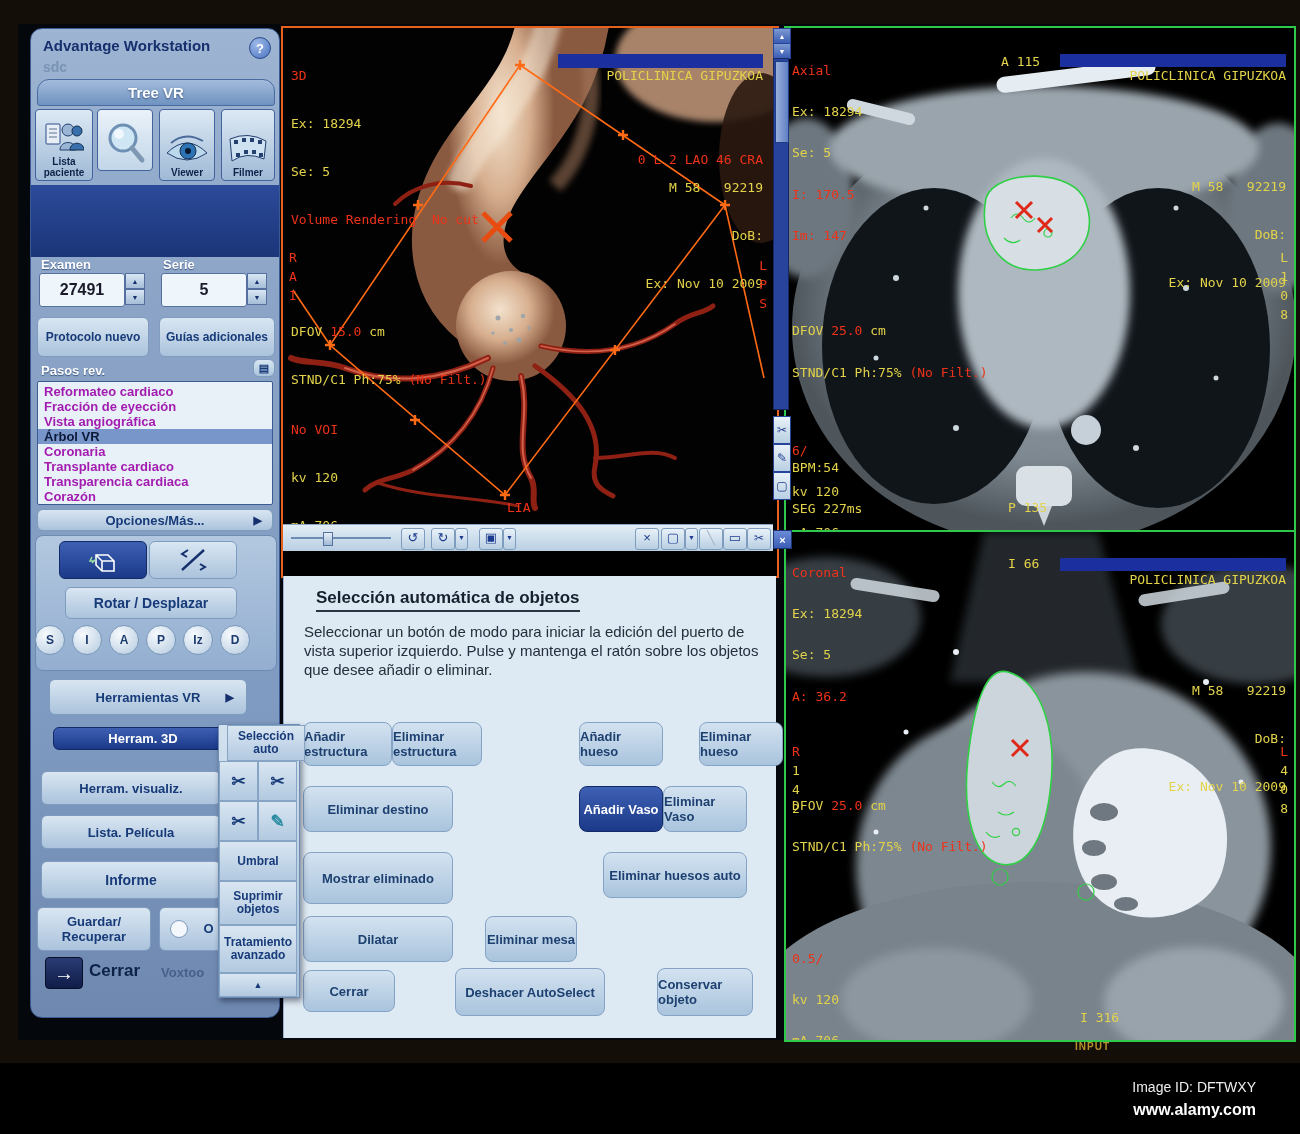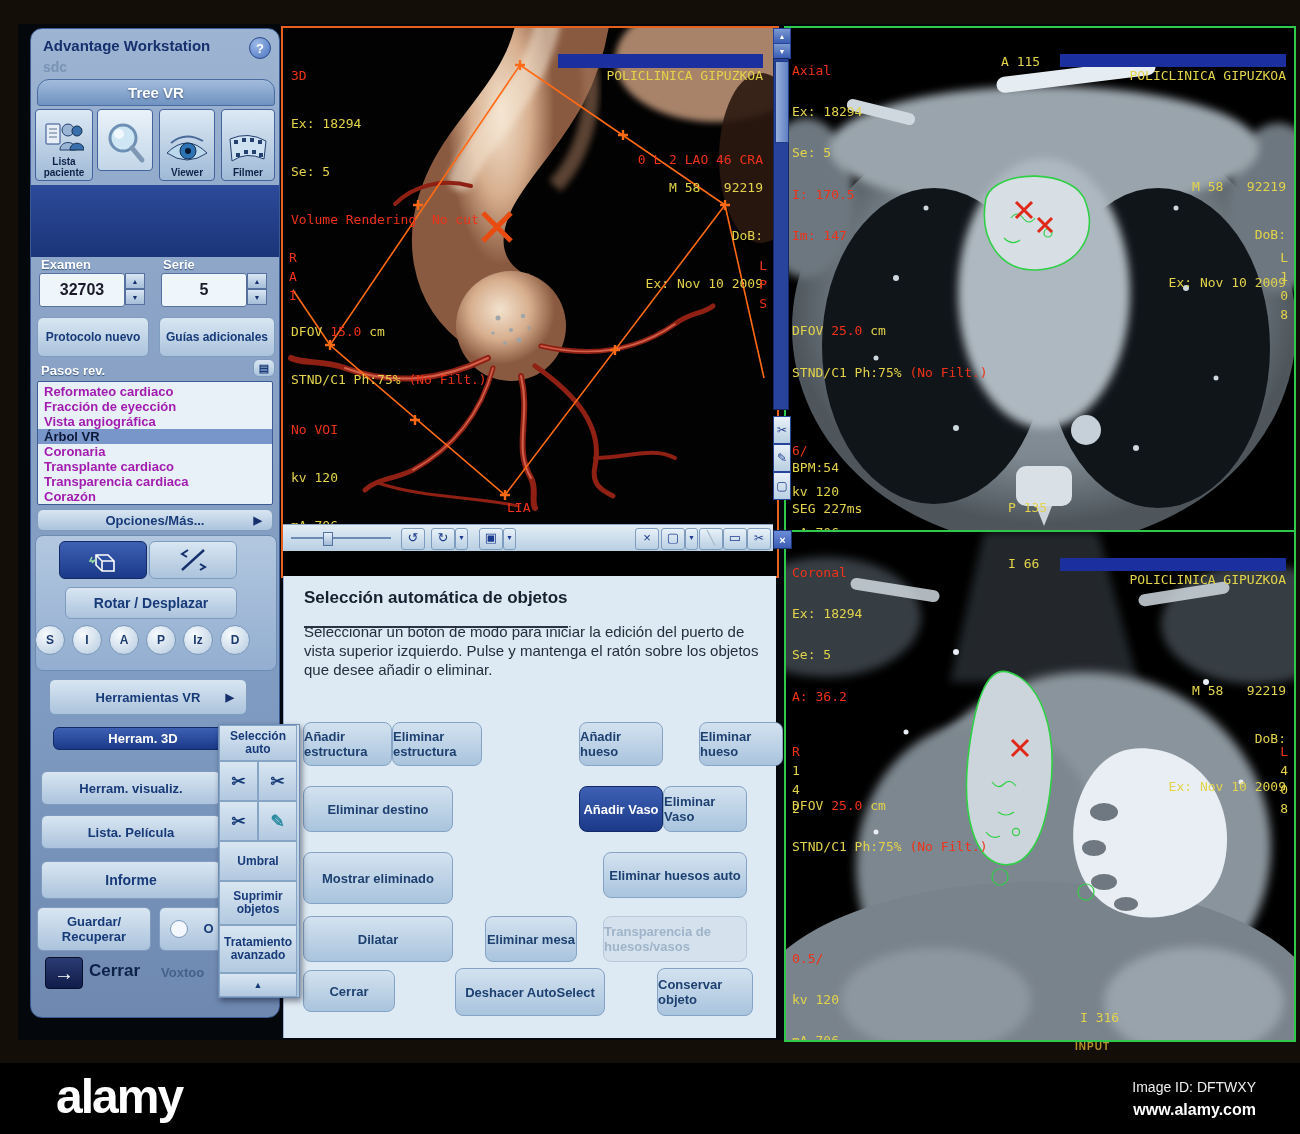--- a/index.html
+++ b/index.html
@@ -27,21 +27,21 @@
   .arrowglyph{font-size:11px;color:#16306e;}
   
   .flyout{left:200px;top:700px;width:80px;height:272px;background:linear-gradient(180deg,#d3e1ef,#a9c2da);border:1px solid #6d8cb4;z-index:40;box-shadow:2px 3px 6px rgba(0,0,20,.45);}
   .fcell{border:1px solid #86a4c4;box-sizing:border-box;display:flex;align-items:center;justify-content:center;font-weight:bold;color:#173a78;text-align:center;background:linear-gradient(180deg,#d9e6f2,#b2c9e0);}
   
   .vrframe{left:263px;top:2px;width:494px;height:548px;border:2px solid #e8611c;background:#000;z-index:5;}
   .vrview{left:0;top:0;width:490px;height:496px;background:#020202;overflow:hidden;}
   .vrtools{left:0;top:496px;width:490px;height:26px;background:linear-gradient(180deg,#e2edf6,#b9cfe2);border-top:1px solid #8aa6c4;}
   .tbtn{position:absolute;top:3px;width:22px;height:20px;border:1px solid #7e9cbe;border-radius:3px;background:linear-gradient(180deg,#e8f1f8,#b9cfe2);color:#1d3b8e;font-size:13px;line-height:18px;text-align:center;}
   .dialog{left:265px;top:552px;width:492px;height:462px;background:#dde9f3;z-index:10;border-left:1px solid #9ab2cc;}
-  .dtitle{left:20px;top:12px;font-size:17px;font-weight:bold;color:#16202e;border-bottom:2px solid #2a3442;padding-bottom:18px;}
+  .dtitle{left:32px;top:12px;font-size:17px;font-weight:bold;color:#16202e;border-bottom:2px solid #2a3442;padding-bottom:2px;}
   .dbody{left:20px;top:46px;width:458px;font-size:15px;line-height:19px;color:#242e3c;}
   .db{position:absolute;background:linear-gradient(180deg,#d3e2f0,#a9c4dd);border:1px solid #85a4c5;border-radius:8px;color:#1d4070;font-weight:bold;font-size:13px;line-height:15px;display:flex;align-items:center;justify-content:center;text-align:left;box-sizing:border-box;}
   .db.dis{color:#9fb4c9;background:#d5e2ee;border-color:#b7c9db;}
   
   .vstrip{left:755px;top:4px;width:17px;height:526px;z-index:30;}
   .vs-cell{position:absolute;left:0;width:16px;border:1px solid #26449a;background:linear-gradient(180deg,#7d9ad0,#3a5cb4);color:#fff;font-size:7px;display:flex;align-items:center;justify-content:center;}
   .vs-track{position:absolute;left:0;top:30px;width:16px;height:352px;background:#27439c;border:1px solid #16285e;box-sizing:border-box;}
   .vs-thumb{position:absolute;left:1px;top:2px;width:12px;height:80px;background:linear-gradient(90deg,#9ab2dc,#5f7fc2);border:1px solid #203c86;}
   .xbtn{left:755px;top:506px;width:17px;height:17px;background:linear-gradient(180deg,#6c8cd8,#3a5cb4);border:1px solid #1c3472;color:#fff;font-size:11px;font-weight:bold;display:flex;align-items:center;justify-content:center;z-index:35;}
   
@@ -112,21 +112,21 @@
           <rect x="10" y="22" width="4" height="4" fill="#24406e"></rect>
           <rect x="18" y="19" width="4" height="4" fill="#24406e"></rect>
           <rect x="26" y="19" width="4" height="4" fill="#24406e"></rect>
           <rect x="33" y="22" width="4" height="4" fill="#24406e"></rect>
         </svg>
       <span>Filmer</span>
     </div>
 
     <div class="abs lbl" style="left:10px;top:228px;">Examen</div>
     <div class="abs lbl" style="left:132px;top:228px;">Serie</div>
-    <div class="abs field" style="left:8px;top:244px;width:84px;height:32px;">32703</div>
+    <div class="abs field" style="left:8px;top:244px;width:84px;height:32px;">27491</div>
     <div class="abs spin" style="left:94px;top:244px;height:32px;">
       <div>▲</div>
       <div>▼</div>
     </div>
     <div class="abs field" style="left:130px;top:244px;width:84px;height:32px;">5</div>
     <div class="abs spin" style="left:216px;top:244px;height:32px;">
       <div>▲</div>
       <div>▼</div>
     </div>
     <div class="abs b" style="left:6px;top:288px;width:112px;height:40px;font-size:12px;line-height:14px;">Protocolo nuevo</div>
@@ -183,21 +183,21 @@
     <div class="abs b" style="left:128px;top:878px;width:116px;height:44px;justify-content:flex-start;padding-left:10px;">
       <span style="width:16px;height:16px;border-radius:50%;background:#f4f8fc;border:1px solid #7b99bb;display:inline-block;"></span>
       <span style="width:40px;margin-left:10px;font-size:13px;line-height:14px;overflow:hidden;">O pa</span>
     </div>
     <div class="abs" style="left:14px;top:928px;width:36px;height:30px;background:linear-gradient(180deg,#2a3c74,#101c48);border:1px solid #060e2c;border-radius:4px;color:#fff;font-size:20px;font-weight:bold;display:flex;align-items:center;justify-content:center;">→</div>
     <div class="abs" style="left:58px;top:932px;font-size:17px;font-weight:bold;color:#0e2248;">Cerrar</div>
     <div class="abs" style="left:130px;top:936px;font-size:13px;font-weight:bold;color:#46608c;">Voxtoo</div>
   </aside>
 
   <div class="abs flyout">
-    <div class="fcell" style="position:absolute;left:0;top:0;width:78px;height:36px;font-size:12px;line-height:13px;">Selección auto</div>
+    <div class="fcell" style="position:absolute;left:8px;top:0;width:78px;height:36px;font-size:12px;line-height:13px;">Selección auto</div>
     <div class="fcell" style="position:absolute;left:0;top:36px;width:39px;height:40px;font-size:17px;">✂</div>
     <div class="fcell" style="position:absolute;left:39px;top:36px;width:39px;height:40px;font-size:17px;">✂</div>
     <div class="fcell" style="position:absolute;left:0;top:76px;width:39px;height:40px;font-size:17px;">✂</div>
     <div class="fcell" style="position:absolute;left:39px;top:76px;width:39px;height:40px;font-size:17px;color:#2a8ca0;">✎</div>
     <div class="fcell" style="position:absolute;left:0;top:116px;width:78px;height:40px;font-size:12px;">Umbral</div>
     <div class="fcell" style="position:absolute;left:0;top:156px;width:78px;height:44px;font-size:12px;line-height:13px;">Suprimir objetos</div>
     <div class="fcell" style="position:absolute;left:0;top:200px;width:78px;height:48px;font-size:12px;line-height:13px;">Tratamiento avanzado</div>
     <div class="fcell" style="position:absolute;left:0;top:248px;width:78px;height:24px;font-size:9px;">▲</div>
   </div>
 
@@ -324,21 +324,20 @@
     <div class="db" style="left:108px;top:146px;width:90px;height:44px;">Eliminar estructura</div>
     <div class="db" style="left:295px;top:146px;width:84px;height:44px;">Añadir hueso</div>
     <div class="db" style="left:379px;top:146px;width:84px;height:44px;margin-left:36px;">Eliminar hueso</div>
     <div class="db" style="left:19px;top:210px;width:150px;height:46px;">Eliminar destino</div>
     <div class="db sel" style="left:295px;top:210px;width:84px;height:46px;">Añadir Vaso</div>
     <div class="db" style="left:379px;top:210px;width:84px;height:46px;">Eliminar Vaso</div>
     <div class="db" style="left:19px;top:276px;width:150px;height:52px;">Mostrar eliminado</div>
     <div class="db" style="left:319px;top:276px;width:144px;height:46px;">Eliminar huesos auto</div>
     <div class="db" style="left:19px;top:340px;width:150px;height:46px;">Dilatar</div>
     <div class="db" style="left:201px;top:340px;width:92px;height:46px;">Eliminar mesa</div>
-    <div class="db dis" style="left:319px;top:340px;width:144px;height:46px;">Transparencia de huesos/vasos</div>
     <div class="db" style="left:19px;top:394px;width:92px;height:42px;">Cerrar</div>
     <div class="db" style="left:171px;top:392px;width:150px;height:48px;">Deshacer AutoSelect</div>
     <div class="db" style="left:373px;top:392px;width:96px;height:48px;">Conservar objeto</div>
   </section>
 
   <div class="abs vstrip">
     <div class="vs-cell" style="top:0;height:14px;">▲</div>
     <div class="vs-cell" style="top:15px;height:14px;">▼</div>
     <div class="vs-track">
         <div class="vs-thumb"></div>
@@ -512,16 +511,15 @@
         
         
       </div>
       <div class="abs med" style="left:294px;top:478px;"><span class="y">I 316</span></div>
     </section>
   </div>
 </div>
 
 <div class="abs inputlbl">INPUT</div>
 <footer class="abs alamy">
-  <div class="abs brand">alamy</div>
   <div class="aid">Image ID: DFTWXY</div>
   <div class="aurl">www.alamy.com</div>
 </footer>
 
 </body></html>

